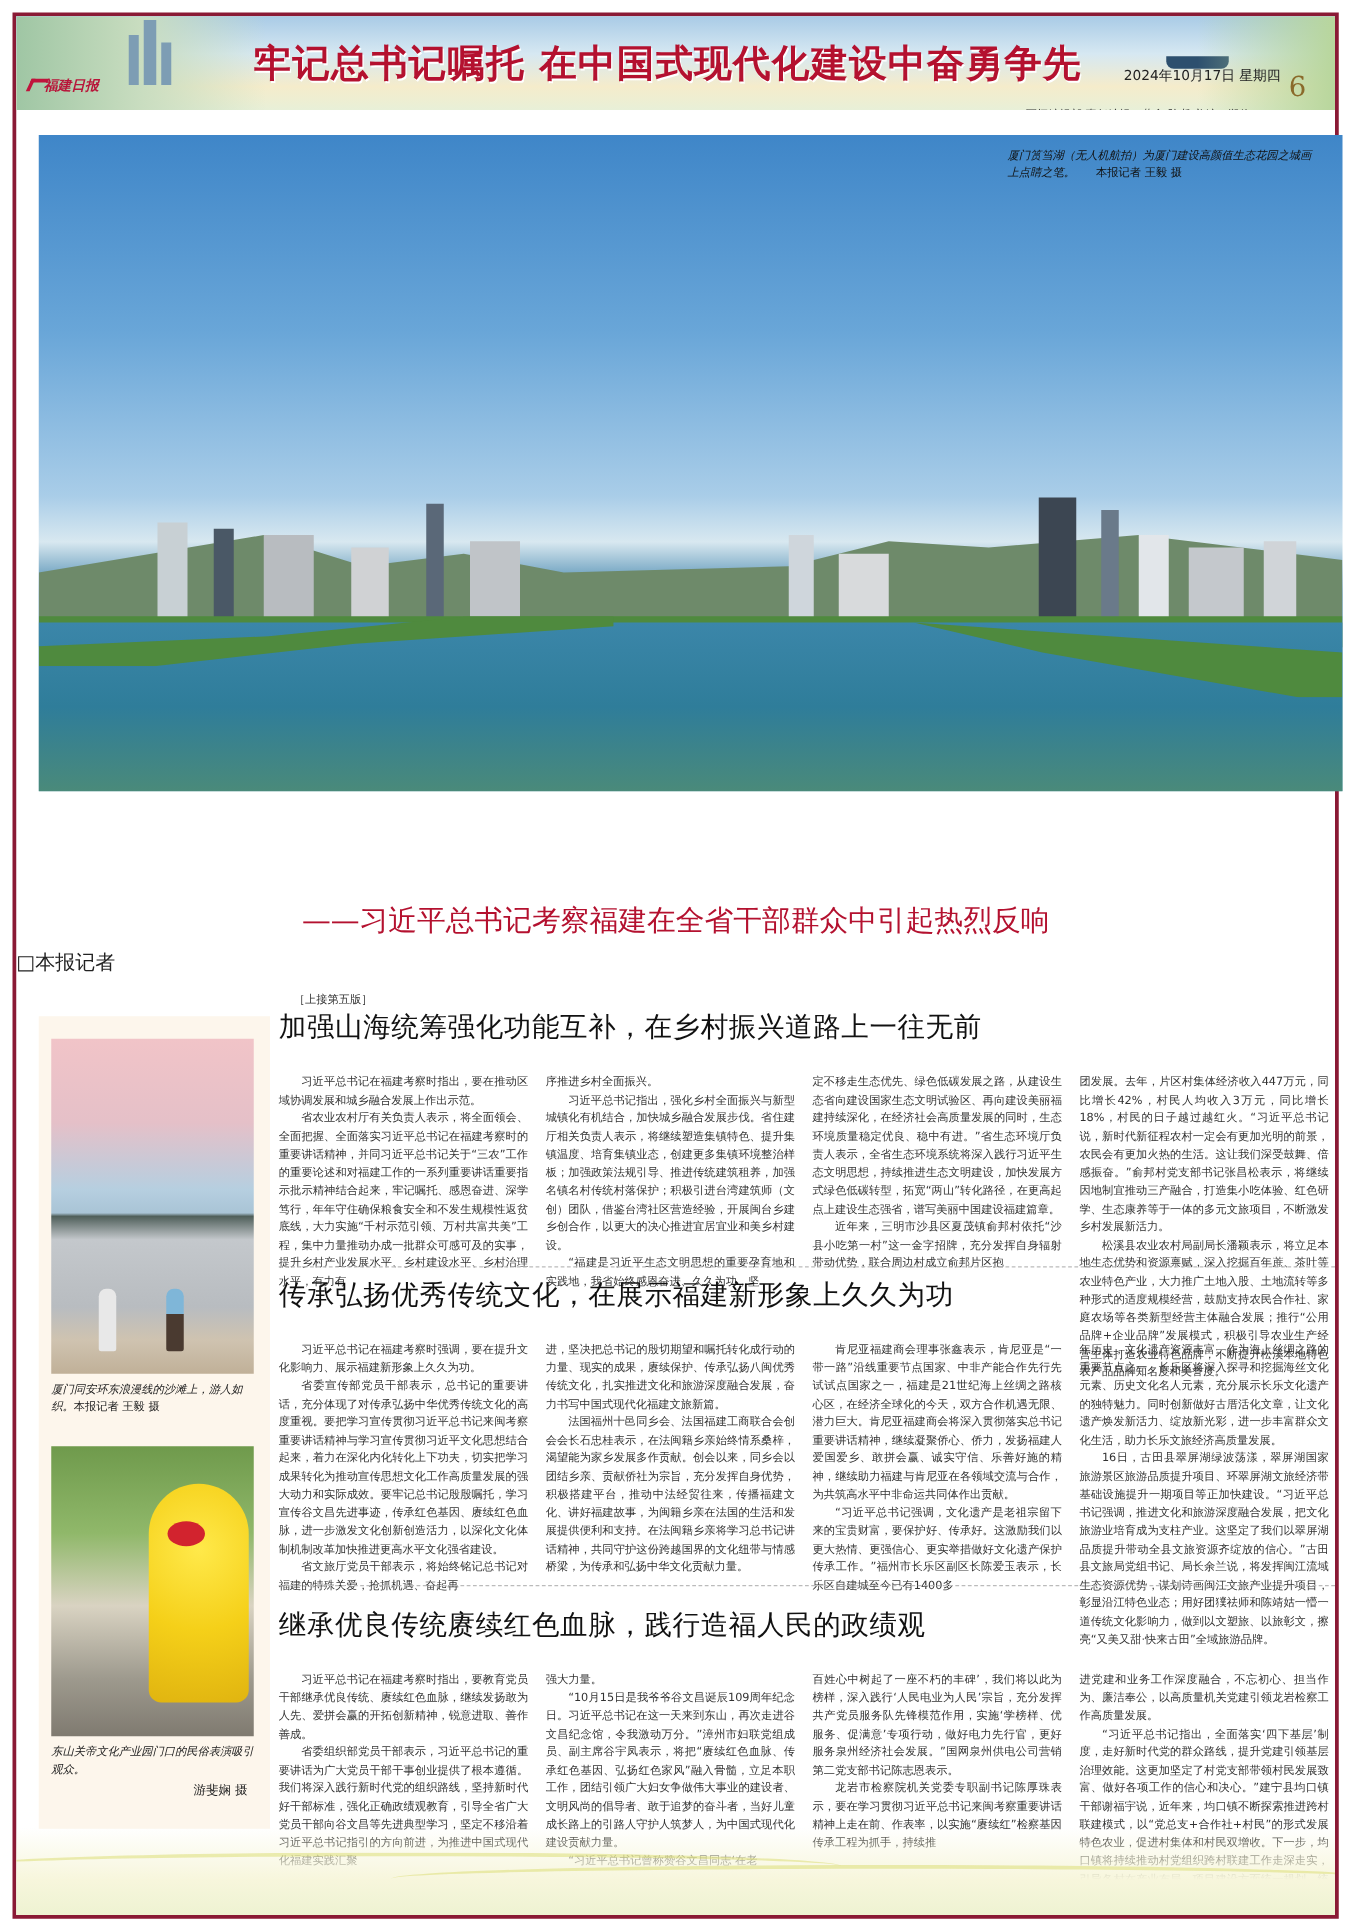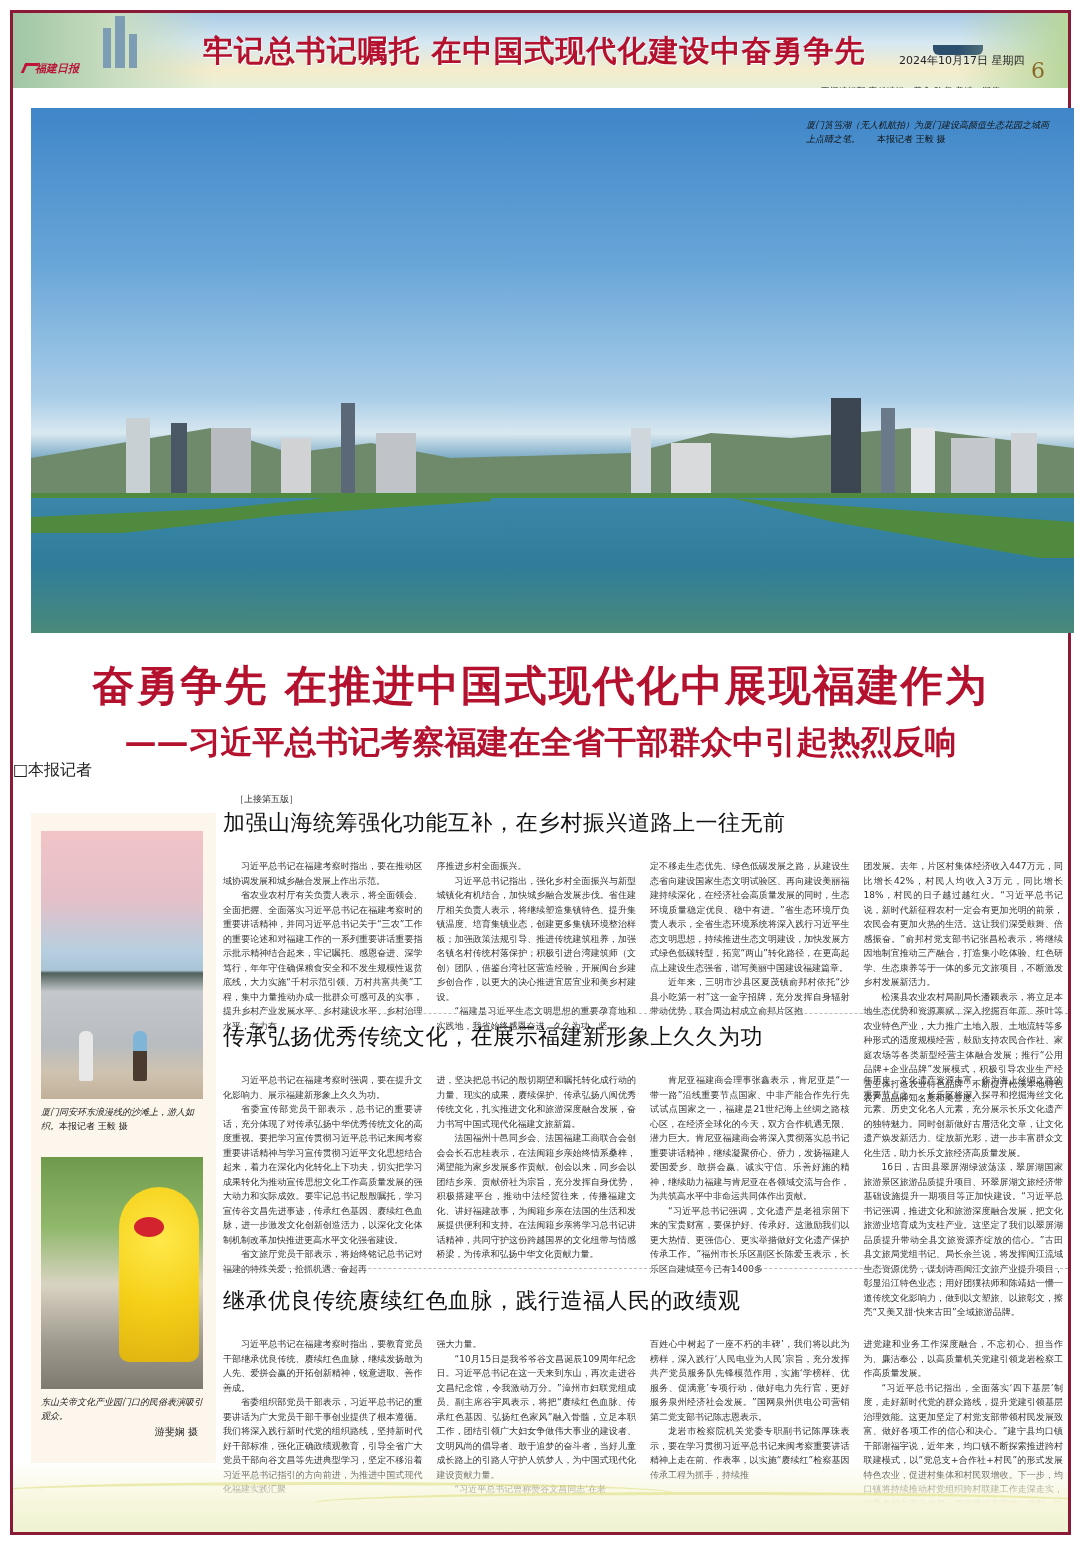--- a/index.html
+++ b/index.html
@@ -16,21 +16,21 @@
 .mast-editors{position:absolute;left:806px;top:72px;font-size:9px;color:#333;font-style:italic}
 .mast-page{position:absolute;left:1018px;top:45px;font-family:"DejaVu Serif",serif;font-size:22px;color:#8a6a2a}
 .mast-right{position:absolute;right:0;top:0;width:110px;height:75px;background:linear-gradient(270deg,#b8d69c 0%,rgba(232,240,216,0) 100%)}
 .ship{position:absolute;left:920px;top:32px;width:50px;height:10px;background:#2d4f6e;border-radius:0 0 6px 6px}
 .hero{position:absolute;left:18px;top:95px;width:1043px;height:525px;overflow:hidden;background:linear-gradient(180deg,#3f86c8 0%,#69a6d8 30%,#a9cde8 55%,#d8e8f0 62%,#3a7fa8 70%,#2f7d9a 80%,#3a8a8a 100%)}
 .hero-city{position:absolute;left:0;top:290px;width:100%;height:120px}
 .hero-water{position:absolute;left:0;top:390px;width:100%;height:135px;background:linear-gradient(180deg,#3b86a9 0%,#2f7d9a 50%,#4a8a7a 100%)}
 .hero-green{position:absolute;background:#4f8a3e}
 .hero-caption{position:absolute;right:18px;top:10px;width:250px;font-size:9px;line-height:14px;color:#111;text-align:left;font-style:italic}
 .main-title{position:absolute;left:0;width:100%;top:645px;text-align:center;font-size:42px;font-weight:bold;color:#b4112f;letter-spacing:2px}
-.sub-title{position:absolute;left:0;width:100%;top:708px;text-align:center;font-size:32px;color:#b4112f;font-family:"DejaVu Serif",serif;font-weight:bold}
+.sub-title{position:absolute;left:0;width:100%;top:708px;text-align:center;font-size:23px;color:#b4112f;font-family:"DejaVu Serif",serif;font-weight:normal}
 .byline{position:absolute;left:0;width:100%;top:747px;text-align:left;font-size:16px;color:#222}
 .sidebar{position:absolute;left:18px;top:800px;width:185px;height:650px;background:#fdf6ec}
 .photo1{position:absolute;left:10px;top:18px;width:162px;height:268px;background:linear-gradient(180deg,#f1c4c8 0%,#e5c0c8 25%,#b6cfe0 45%,#a9c4d6 52%,#4f5f5a 53%,#c4c8cc 60%,#b8bcc0 80%,#cfc3b0 90%,#c0b098 100%)}
 .photo1 .person{position:absolute;bottom:18px;width:14px;height:50px;border-radius:6px 6px 2px 2px}
 .caption1{position:absolute;left:10px;top:292px;width:162px;font-size:9px;line-height:14px;color:#222;font-style:italic}
 .photo2{position:absolute;left:10px;top:344px;width:162px;height:232px;background:linear-gradient(180deg,#6f9a4c 0%,#90b86a 30%,#d9d3c2 55%,#9e9a8e 80%,#7f7a70 100%)}
 .lion{position:absolute;right:4px;top:30px;width:80px;height:175px;background:radial-gradient(circle at 50% 30%,#ffe94a 0%,#f5d019 50%,#e0b410 100%);border-radius:40px 40px 10px 10px}
 .lion-face{position:absolute;left:15px;top:30px;width:30px;height:20px;background:#d2232e;border-radius:50%}
 .caption2{position:absolute;left:10px;top:582px;width:162px;font-size:9px;line-height:14px;color:#222;font-style:italic}
 .credit2{position:absolute;right:18px;top:612px;font-size:10px;color:#222}
@@ -85,21 +85,20 @@
     </svg>
     <div class="hero-water"></div>
     <div class="hero-green" style="left:0;top:385px;width:460px;height:40px;clip-path:polygon(0 60%,40% 40%,75% 0,100% 0,100% 20%,55% 55%,20% 100%,0 100%)"></div>
     <div class="hero-green" style="left:700px;top:390px;width:343px;height:60px;clip-path:polygon(0 0,100% 40%,100% 100%,90% 100%,30% 40%)"></div>
     <div class="hero-caption">
       <span>厦门筼筜湖（无人机航拍）为厦门建设高颜值生态花园之城画上点睛之笔。</span>
       <span style="font-style:normal;margin-left:14px">本报记者  王毅  摄</span>
     </div>
   </div>
 
-  <div class="main-title">奋勇争先  在推进中国式现代化中展现福建作为</div>
   <div class="sub-title">——习近平总书记考察福建在全省干部群众中引起热烈反响</div>
   <div class="byline">□本报记者</div>
 
   <div class="sidebar">
     <div class="photo1">
       <div class="person" style="left:38px;background:#e8e8e8"></div>
       <div class="person" style="left:92px;background:linear-gradient(180deg,#7fb6d8 40%,#4a3a30 40%)"></div>
     </div>
     <div class="caption1">
       <span>厦门同安环东浪漫线的沙滩上，游人如织。</span><span style="font-style:normal">本报记者  王毅  摄</span>

